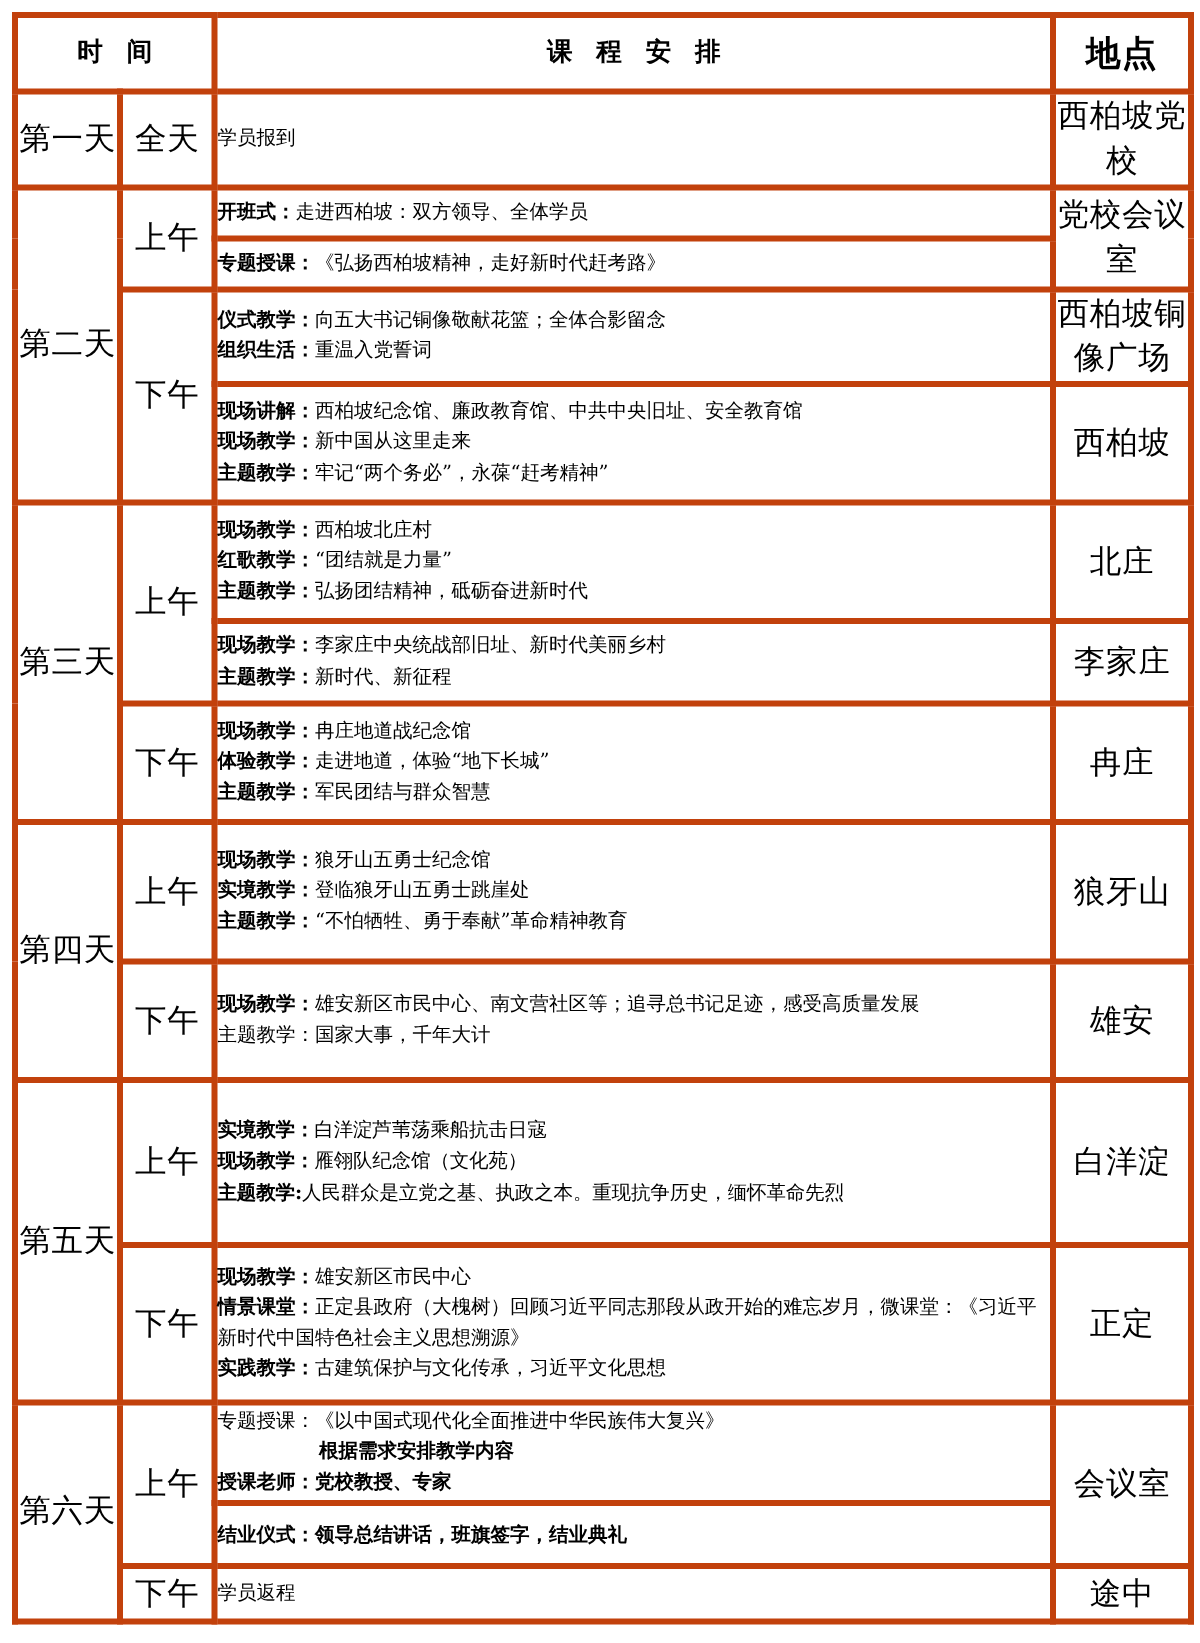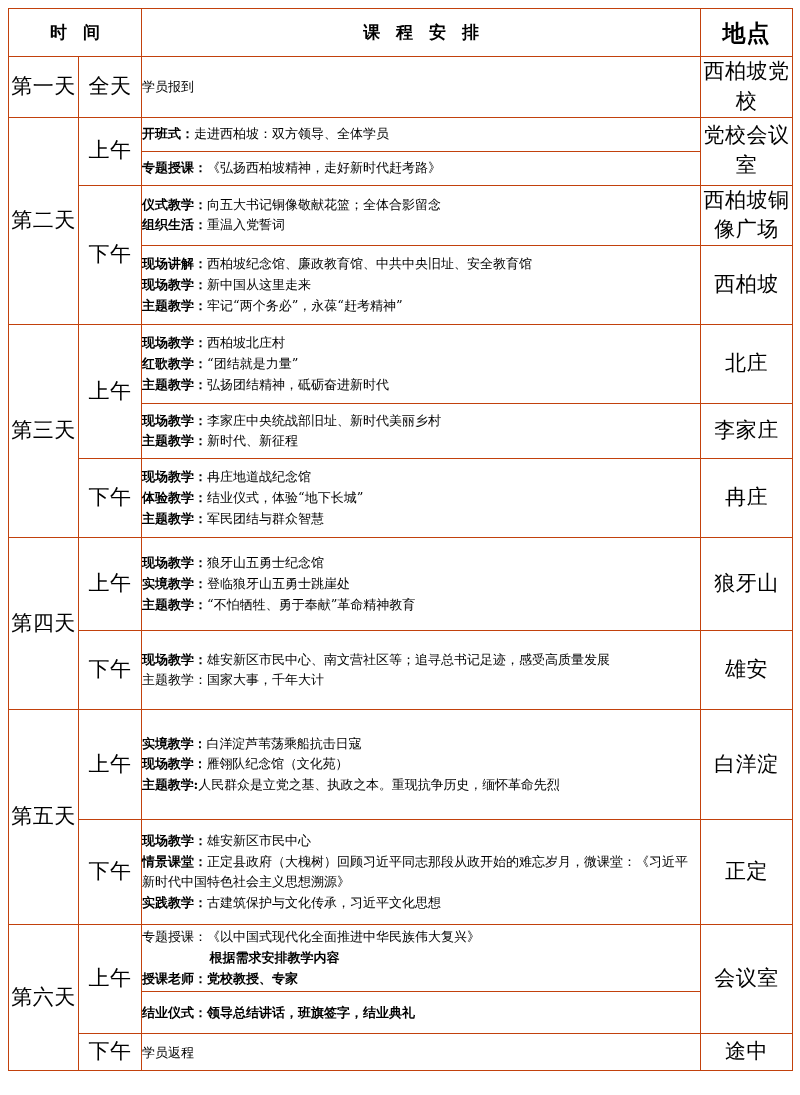--- a/index.html
+++ b/index.html
@@ -22,21 +22,21 @@
     padding: 8px 8px 10px 8px;
   }
 
   table.schedule {
     width: 784px;
     border-collapse: collapse;
     table-layout: fixed;
   }
 
   table.schedule td {
-    border: 1px solid #c2410c;
+    border: 4px solid #c2410c;
     vertical-align: middle;
     padding: 0;
   }
 
   
   col.c-day   { width: 70px; }
   col.c-half  { width: 63px; }
   col.c-body  { width: 559px; }
   col.c-place { width: 92px; }
 
@@ -165,21 +165,21 @@
           <div class="ln"><span class="lbl">现场教学：</span><span>李家庄中央统战部旧址、新时代美丽乡村</span></div>
           <div class="ln"><span class="lbl">主题教学：</span><span>新时代、新征程</span></div>
         </td>
         <td class="place-cell">李家庄</td>
       </tr>
 
       <tr>
         <td class="half-cell">下午</td>
         <td class="body-cell" style="height:79px">
           <div class="ln"><span class="lbl">现场教学：</span><span>冉庄地道战纪念馆</span></div>
-          <div class="ln"><span class="lbl">体验教学：</span><span>结业仪式，体验“地下长城”</span></div>
+          <div class="ln"><span class="lbl">体验教学：</span><span>走进地道，体验“地下长城”</span></div>
           <div class="ln"><span class="lbl">主题教学：</span><span>军民团结与群众智慧</span></div>
         </td>
         <td class="place-cell">冉庄</td>
       </tr>
 
       <tr>
         <td class="day-cell" rowspan="2">第四天</td>
         <td class="half-cell">上午</td>
         <td class="body-cell" style="height:93px">
           <div class="ln"><span class="lbl">现场教学：</span><span>狼牙山五勇士纪念馆</span></div>

